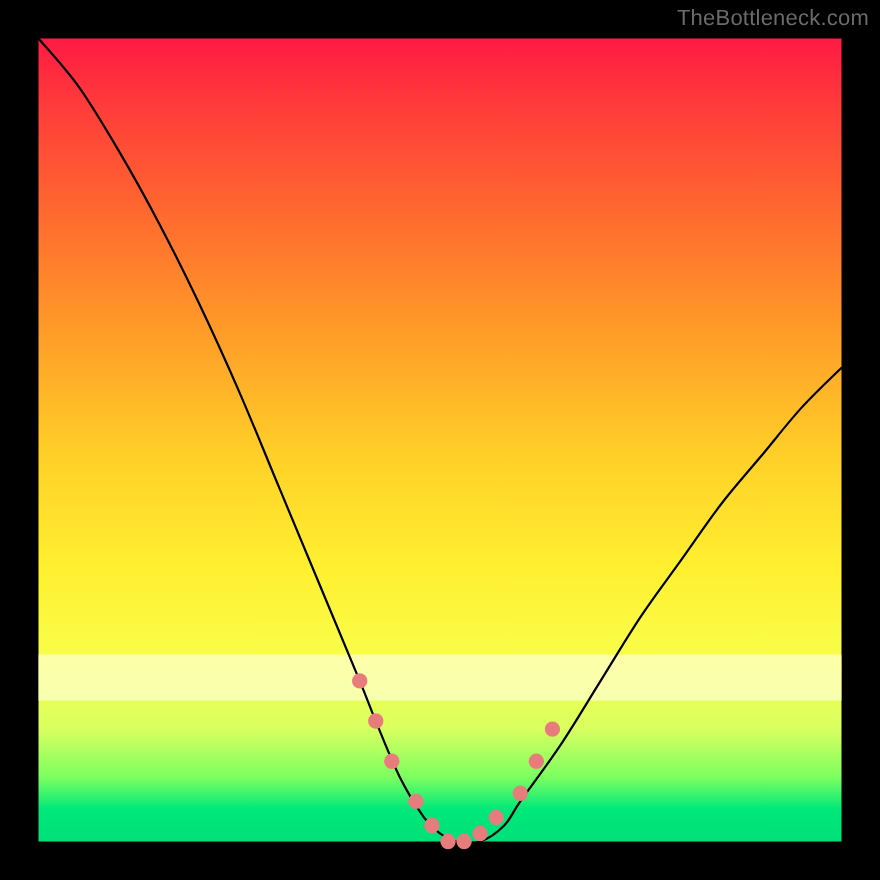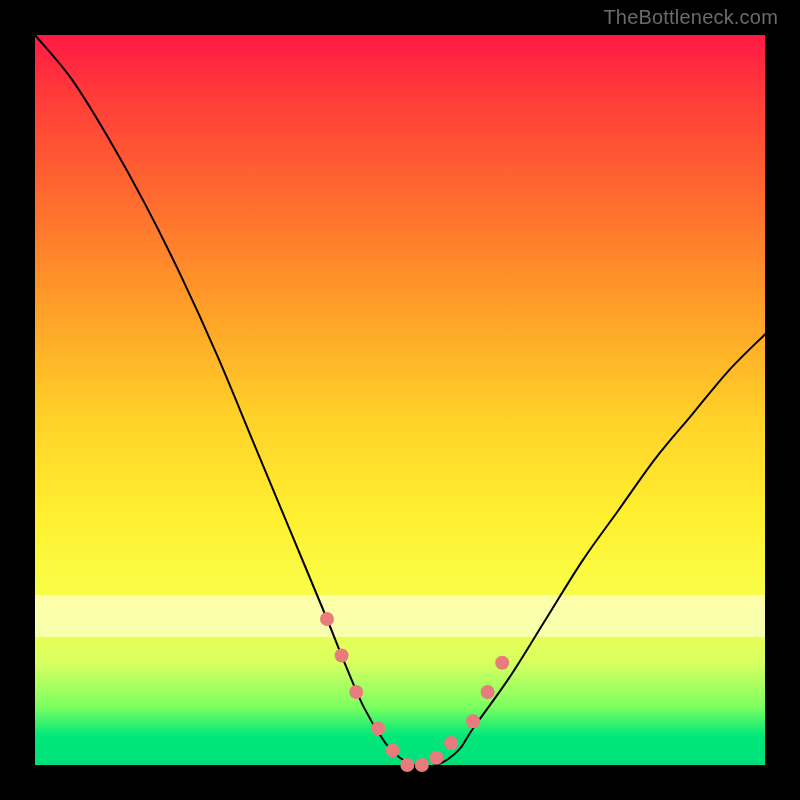--- a/index.html
+++ b/index.html
@@ -43,21 +43,21 @@
     left: 0;
     right: 0;
     height: 42px;
     top: 560px;
     background: rgba(255, 255, 220, 0.65);
     pointer-events: none;
   }
   .watermark {
     position: absolute;
     top: 6px;
-    right: 22px;
+    right: 10px;
     color: #6b6b6b;
     font-size: 20px;
     font-weight: 500;
     letter-spacing: 0.2px;
     user-select: none;
   }
   svg.curve {
     position: absolute;
     left: 0;
     top: 0;

